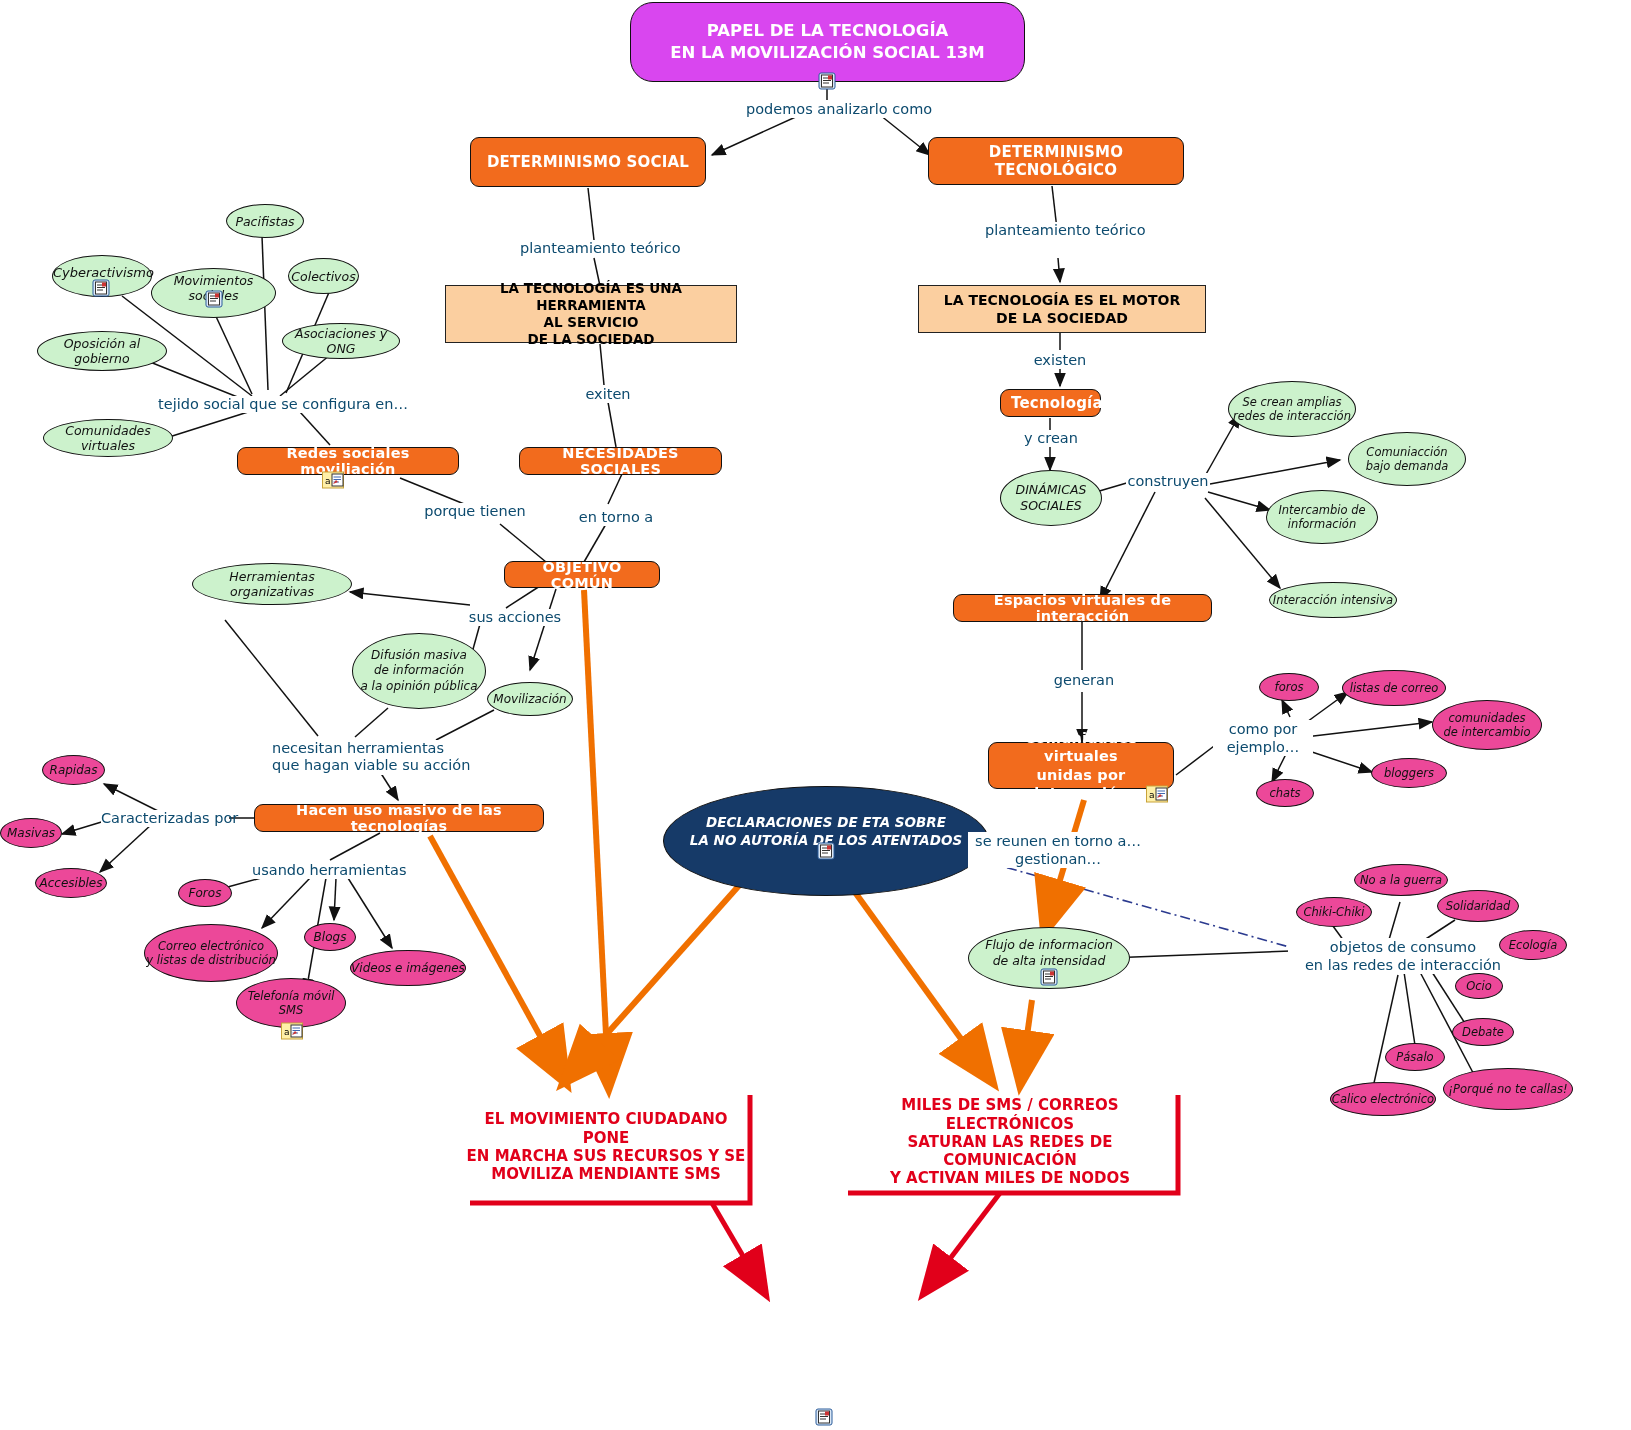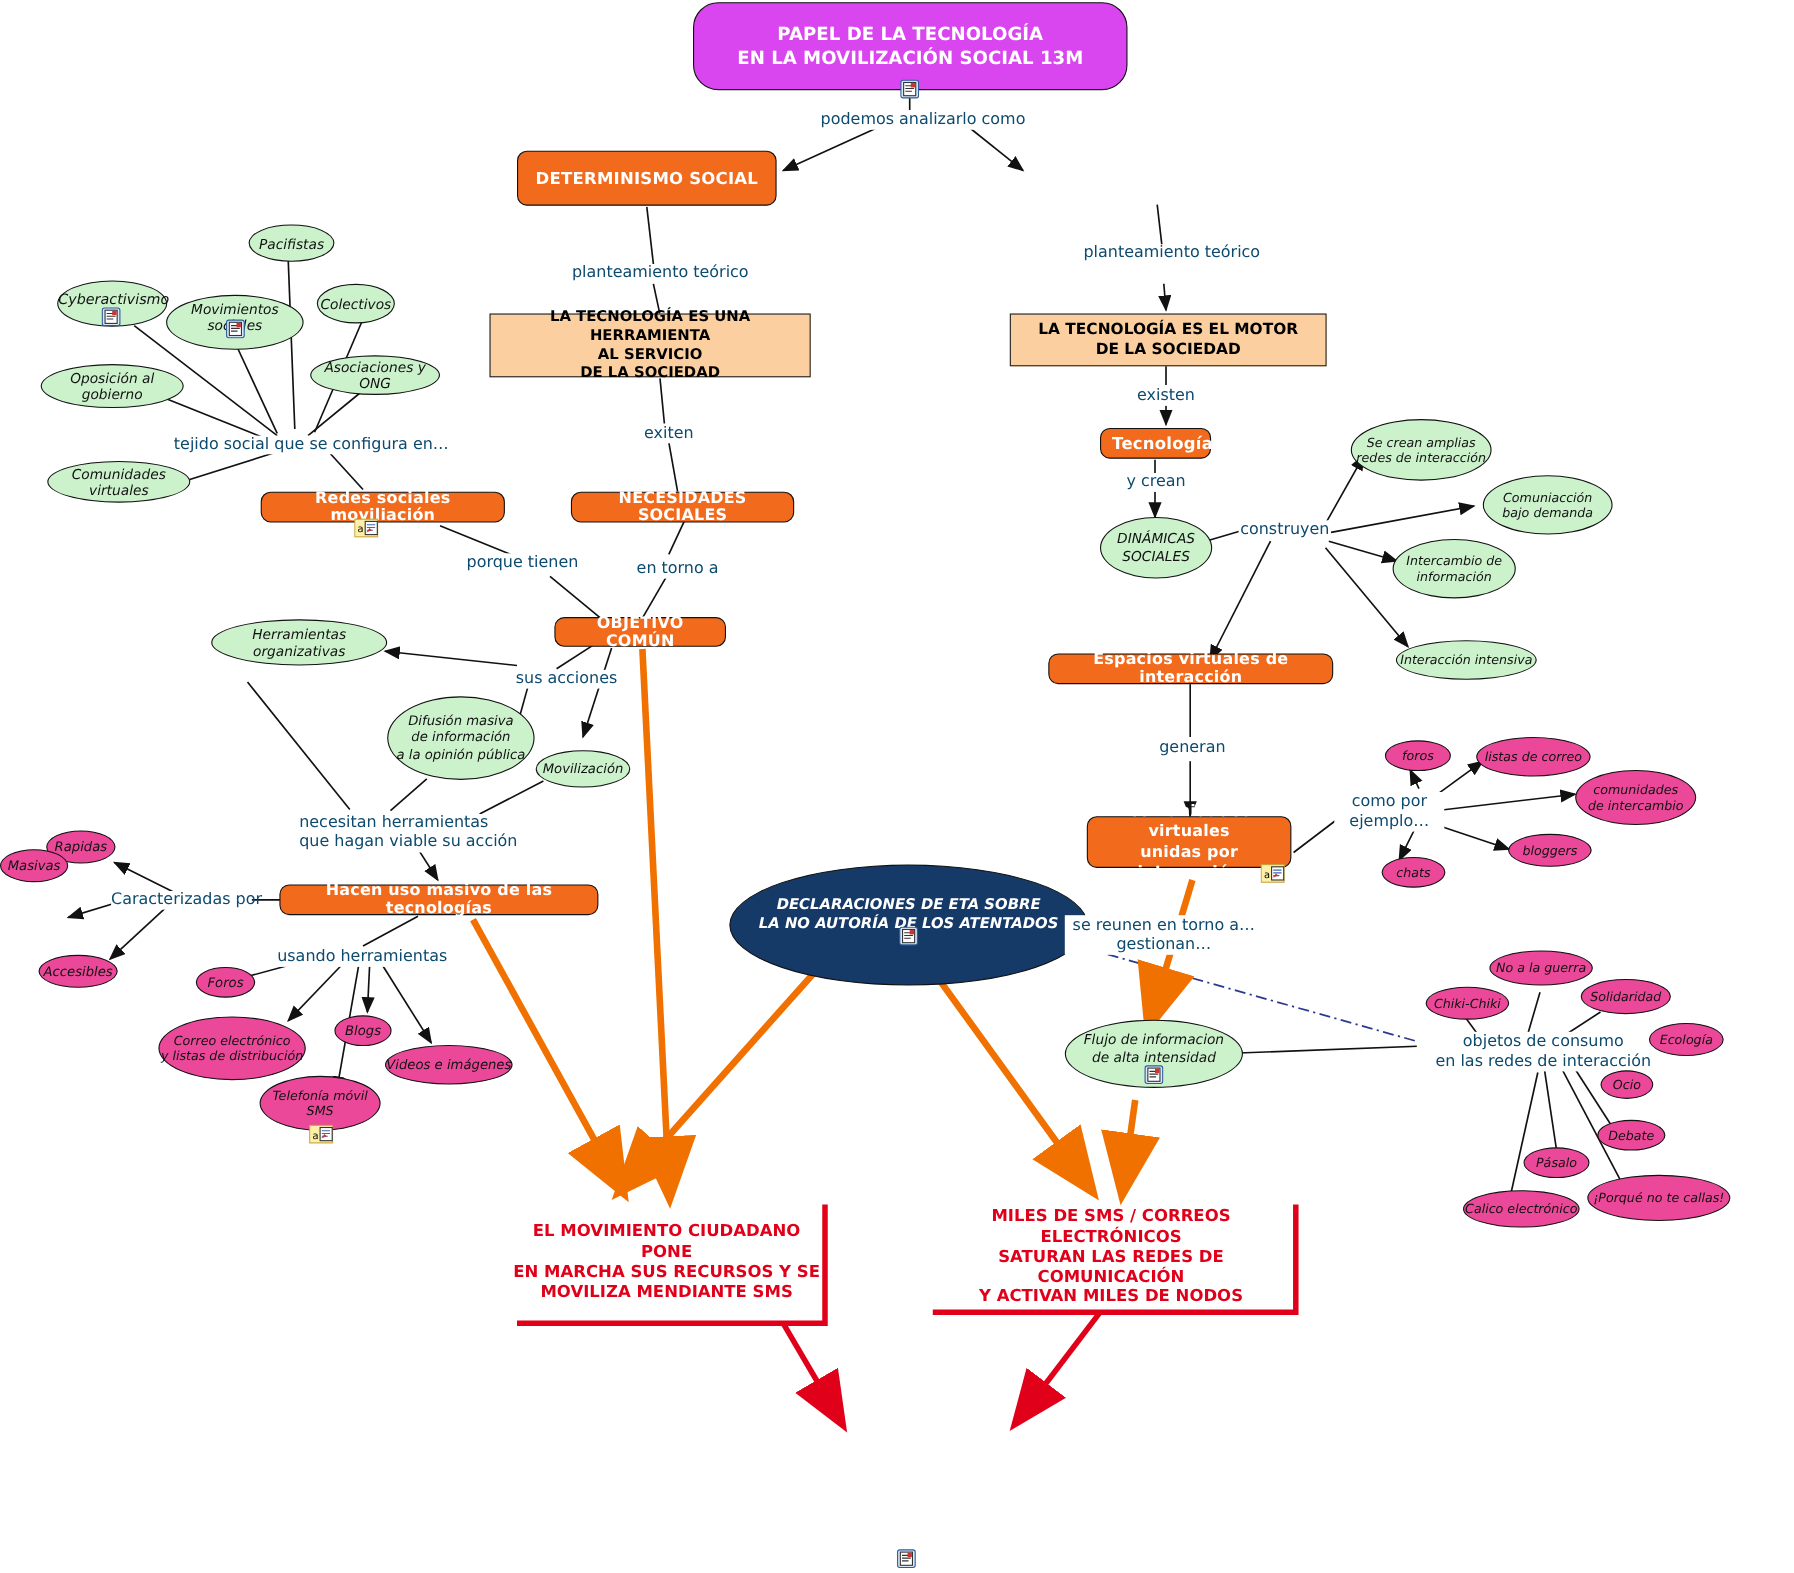--- a/index.html
+++ b/index.html
@@ -180,20 +180,23 @@
         <rect x="10" y="3.5" width="4" height="4" fill="#c33"></rect>
       </svg>
   </div>
 
   <div class="lbl" style="left:746px;top:101px;width:170px;">podemos analizarlo como</div>
 
   <div class="node obox" style="left:470px;top:137px;width:236px;height:50px;font-size:15px;">
       <span class="txt">DETERMINISMO SOCIAL</span>
     </div>
 
+  <div class="node obox" style="left:928px;top:137px;width:256px;height:48px;font-size:15px;">
+      <span class="txt">DETERMINISMO TECNOLÓGICO</span>
+    </div>
 
   <div class="lbl" style="left:520px;top:240px;width:150px;">planteamiento teórico</div>
   <div class="lbl" style="left:985px;top:222px;width:150px;">planteamiento teórico</div>
 
   <div class="node pbox" style="left:445px;top:285px;width:292px;height:58px;font-size:13.5px;line-height:1.25;">
     <span class="txt">
       <span>LA TECNOLOGÍA ES UNA HERRAMIENTA</span><br>
       <span>AL SERVICIO</span><br>
       <span>DE LA  SOCIEDAD</span>
     </span>
@@ -388,21 +391,21 @@
 
   <div class="lbl" style="left:272px;top:740px;width:170px;">necesitan herramientas
 que hagan viable su acción</div>
 
   <div class="lbl" style="left:101px;top:810px;width:128px;">Caracterizadas por</div>
   <div class="lbl" style="left:252px;top:862px;width:136px;">usando herramientas</div>
 
   <div class="node pell" style="left:42px;top:755px;width:63px;height:30px;font-size:12px;">
       <span class="txt">Rapidas</span>
     </div>
-  <div class="node pell" style="left:0px;top:772px;width:62px;height:30px;font-size:12px;">
+  <div class="node pell" style="left:0px;top:818px;width:62px;height:30px;font-size:12px;">
       <span class="txt">Masivas</span>
     </div>
   <div class="node pell" style="left:35px;top:868px;width:72px;height:30px;font-size:12px;">
       <span class="txt">Accesibles</span>
     </div>
 
   <div class="node pell" style="left:178px;top:879px;width:54px;height:28px;font-size:12px;">
       <span class="txt">Foros</span>
     </div>
 

